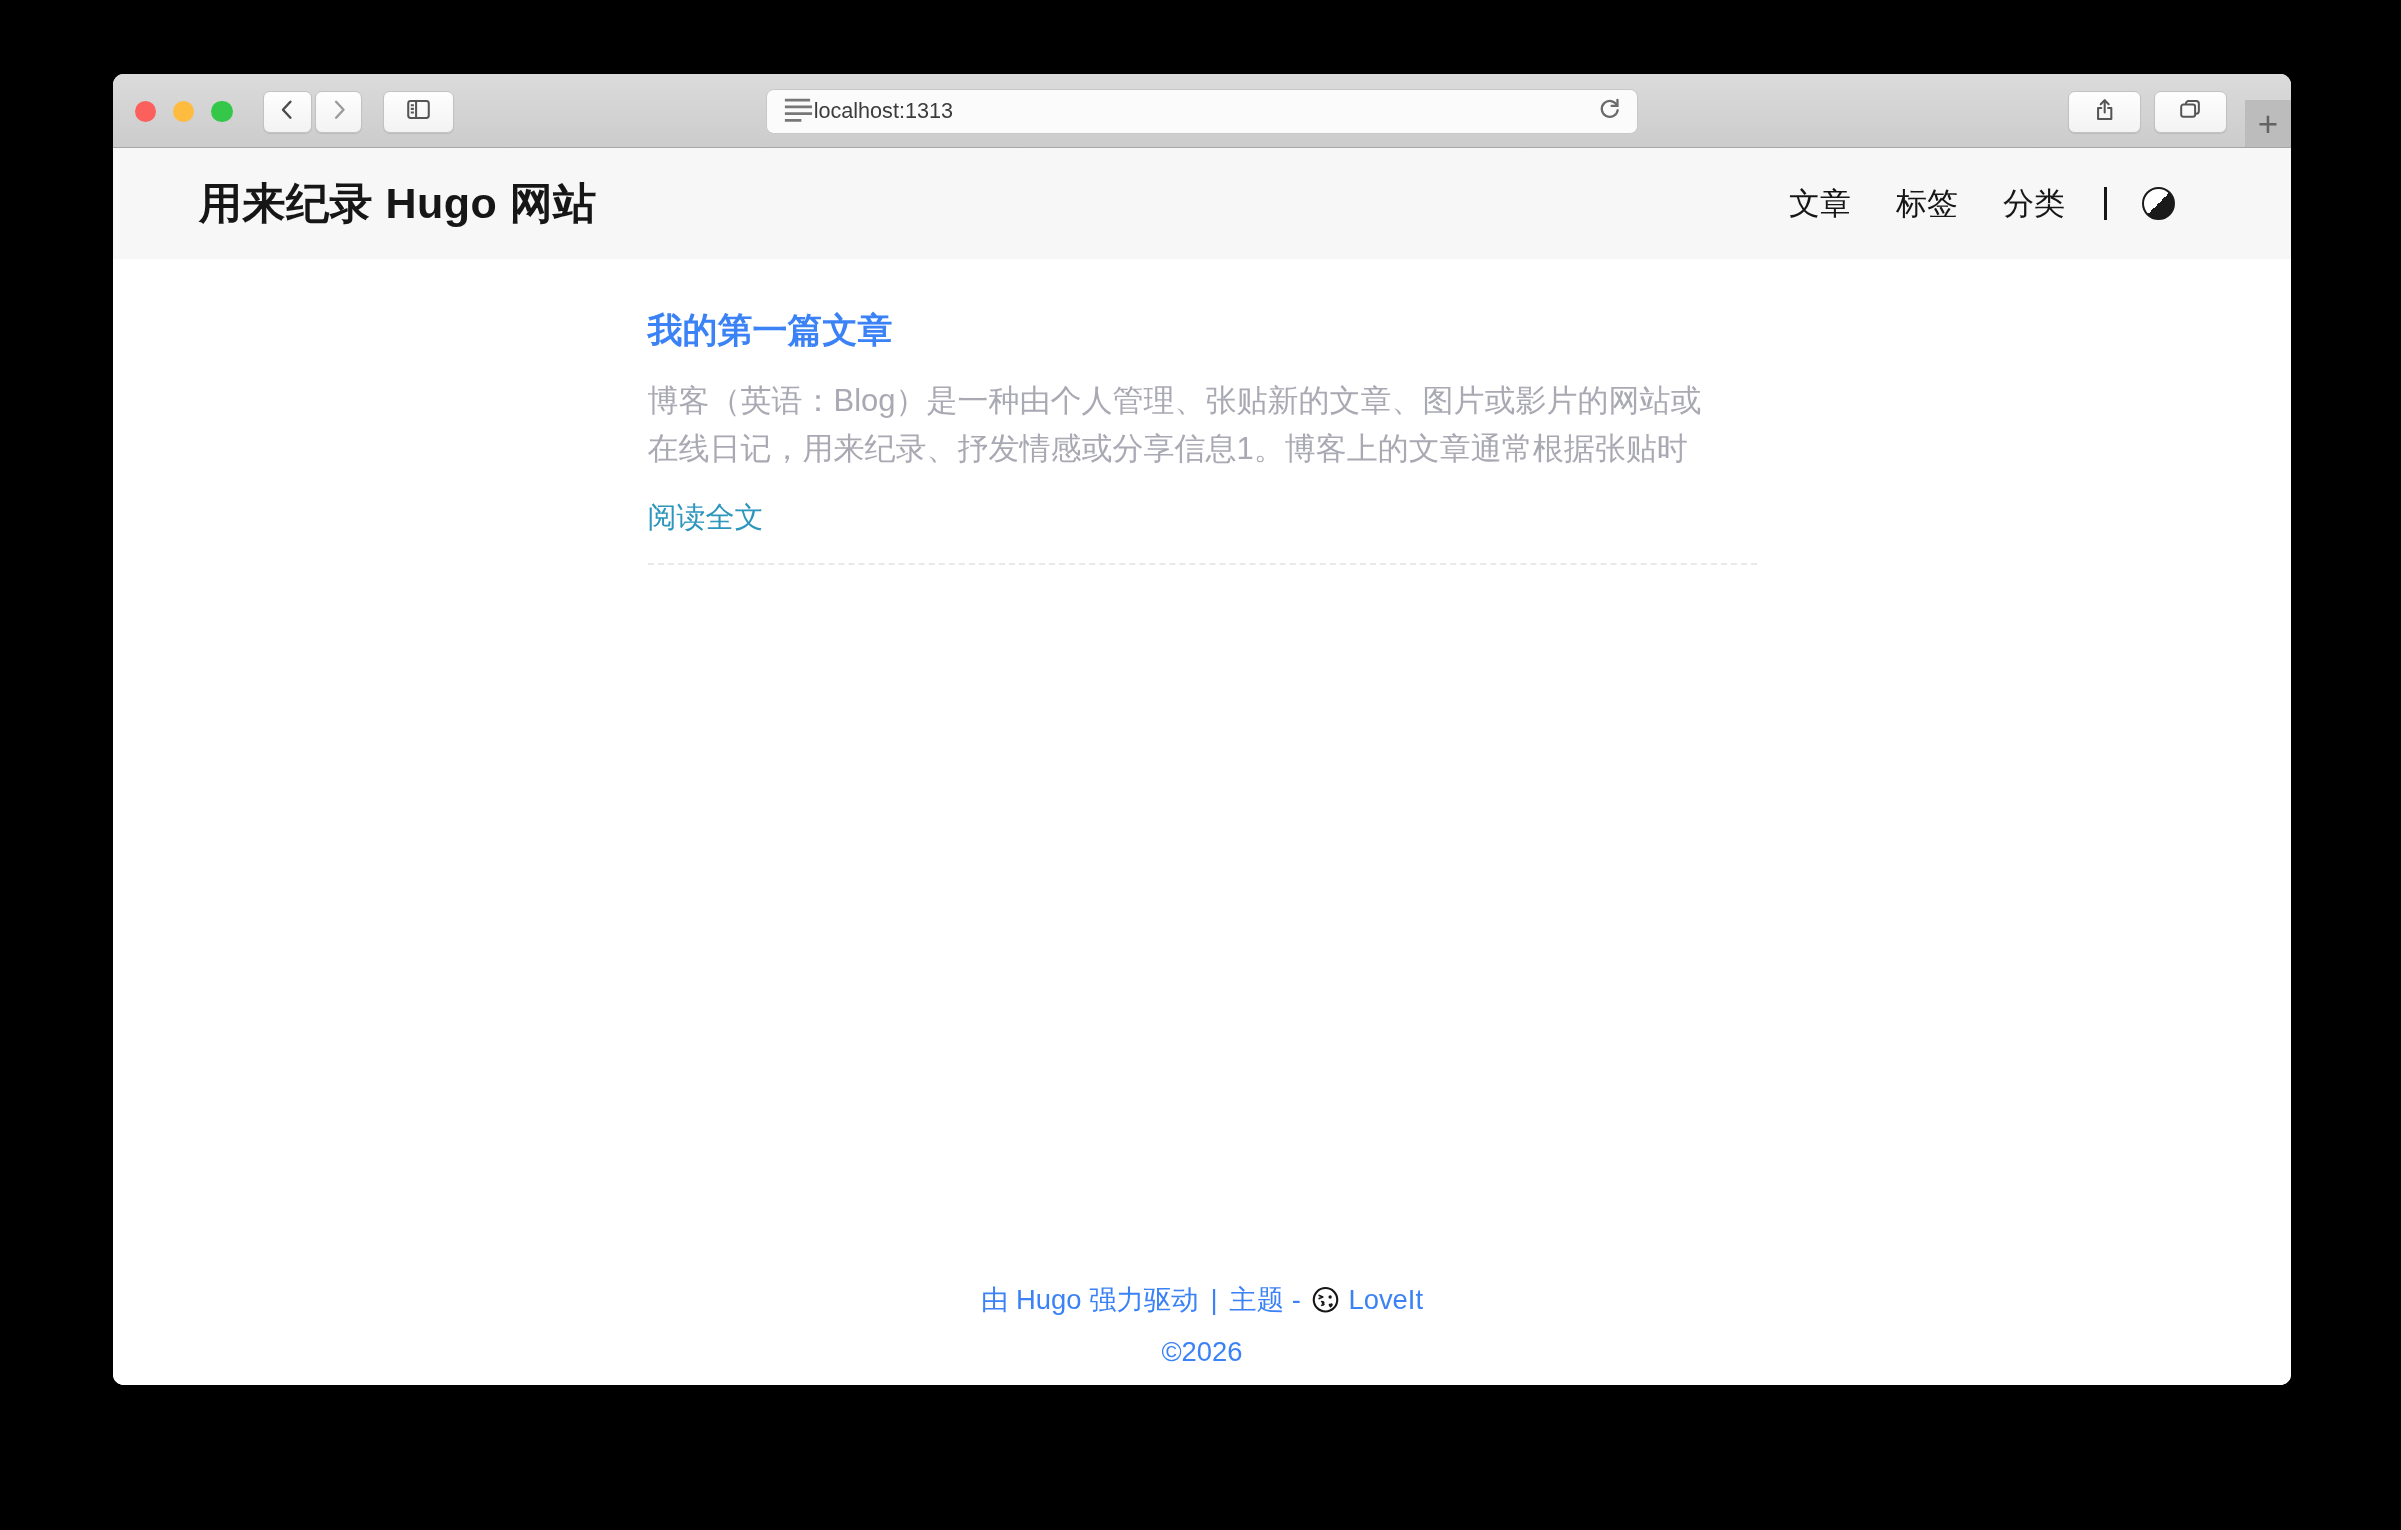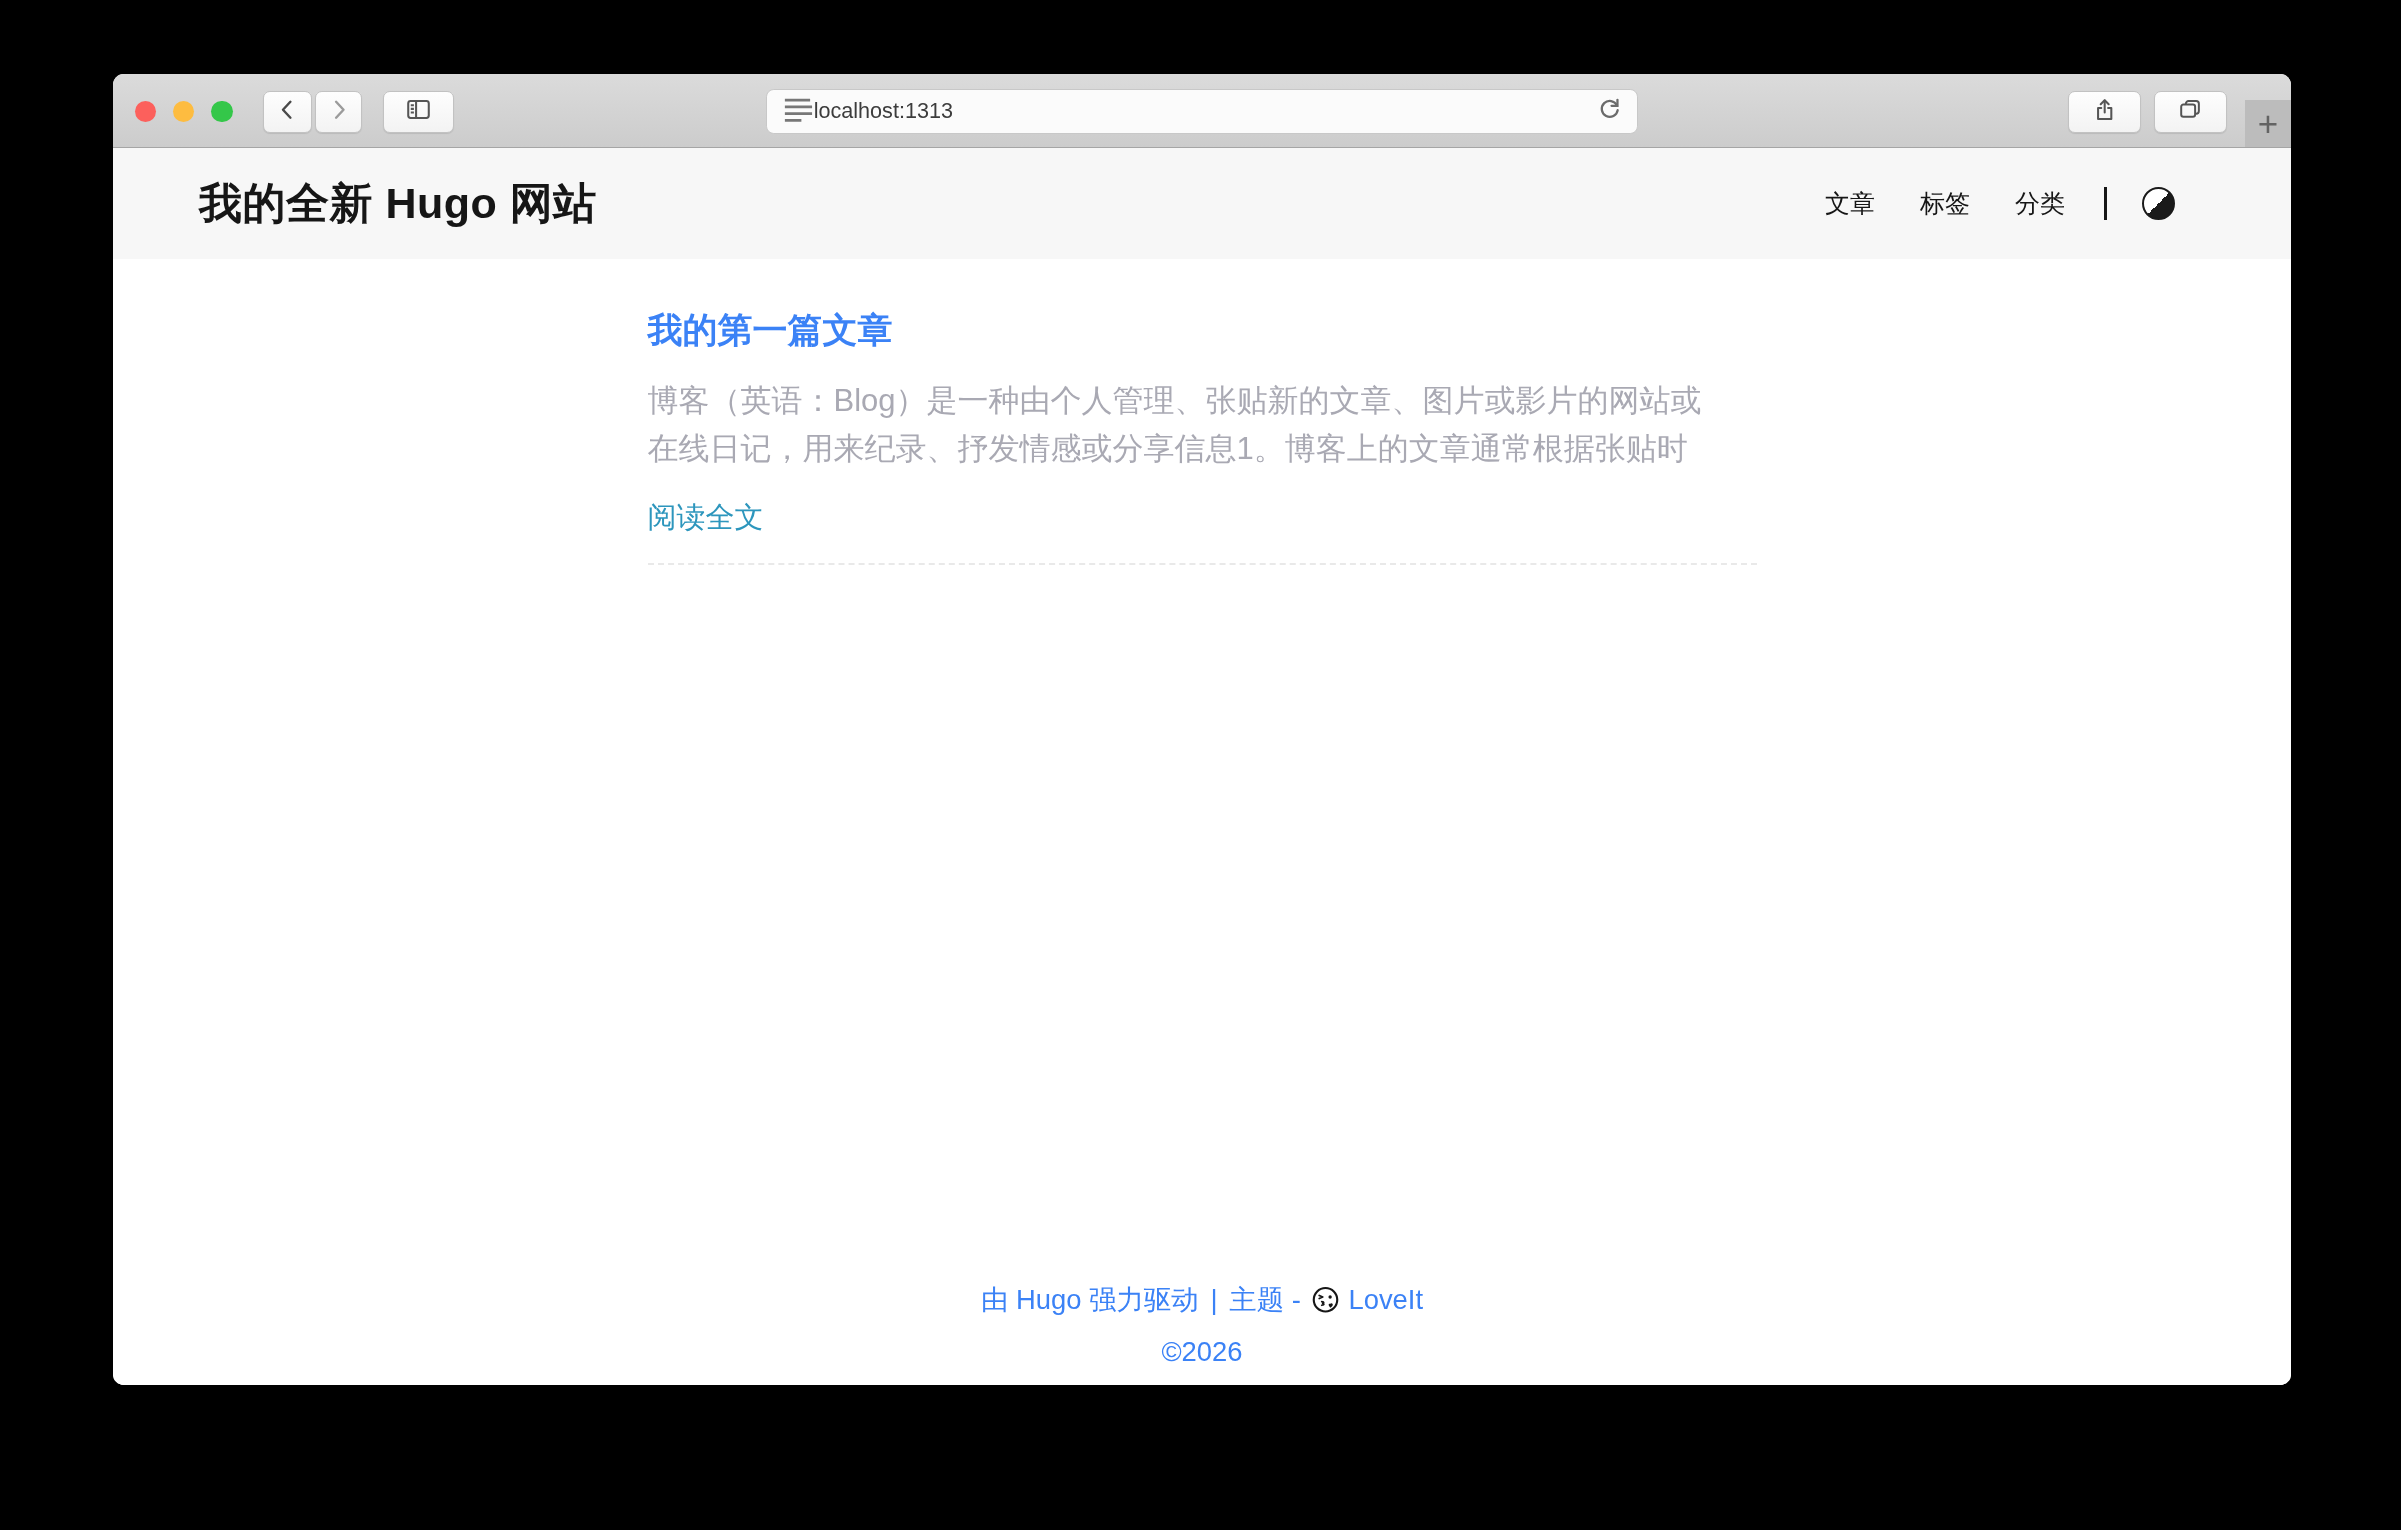--- a/index.html
+++ b/index.html
@@ -53,21 +53,21 @@
     display:flex; align-items:center; justify-content:center; line-height:1;
   }
 
   
   .site-header {
     height:111px; background:var(--header-bg,#f7f7f7);
     display:flex; align-items:center;
     padding:0 116px 0 86px;
   }
   .site-title { font-size:43px; font-weight:bold; color:#161616; letter-spacing:0.5px; }
-  .main-nav { margin-left:auto; display:flex; align-items:center; font-size:25px; color:#161616; }
+  .main-nav { margin-left:auto; display:flex; align-items:center; font-size:31px; color:#161616; }
   .main-nav .nav-item { margin-left:45px; }
   .nav-divider { width:2.9px; height:33px; background:#161616; margin-left:39px; }
   .theme-toggle { margin-left:35px; display:flex; align-items:center; }
   .theme-icon {
     width:33px; height:33px; border-radius:50%;
     border:2.9px solid #1a1a1a;
     background:linear-gradient(135deg,#ffffff 50%,#1a1a1a 50%);
   }
 
   
@@ -163,21 +163,21 @@
         <svg width="26.5" height="26.5" viewBox="0 0 24 24" fill="none" stroke="#555" stroke-width="1.8" stroke-linejoin="round">
           <rect x="3.8" y="7.8" width="12.6" height="11" rx="2"></rect>
           <path d="M8 7.8 V7 a2.4 2.4 0 0 1 2.4 -2.4 h7 A2.4 2.4 0 0 1 19.8 7 v6.6 a2.4 2.4 0 0 1 -2.4 2.4 h-.9"></path>
         </svg>
       </span>
     </div>
     <div class="newtab">+</div>
   </div>
 
   <div class="site-header">
-    <a class="site-title">我的全新 Hugo 网站</a>
+    <a class="site-title">用来纪录 Hugo 网站</a>
     <nav class="main-nav">
       <a class="nav-item">文章</a>
       <a class="nav-item">标签</a>
       <a class="nav-item">分类</a>
       <span class="nav-divider"></span>
       <a class="theme-toggle">
         <span class="theme-icon"></span>
       </a>
     </nav>
   </div>

